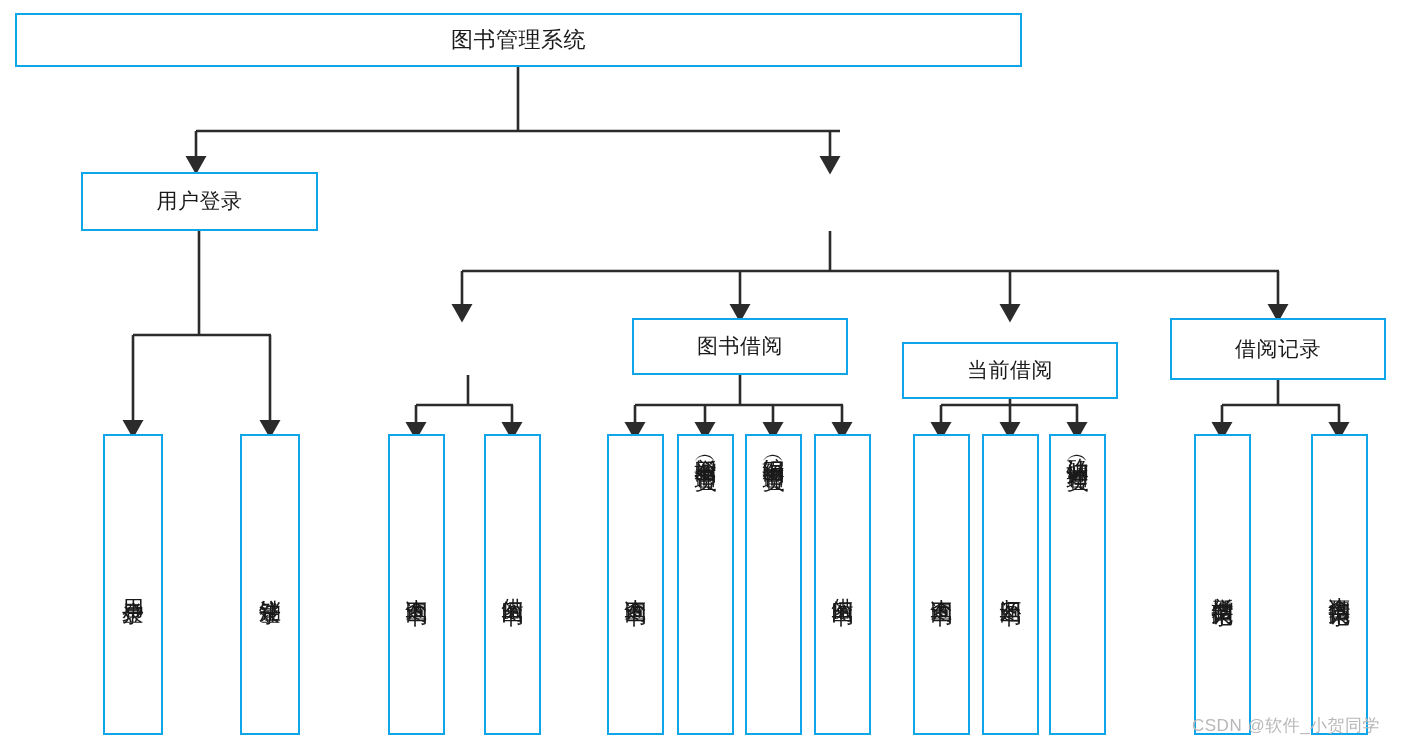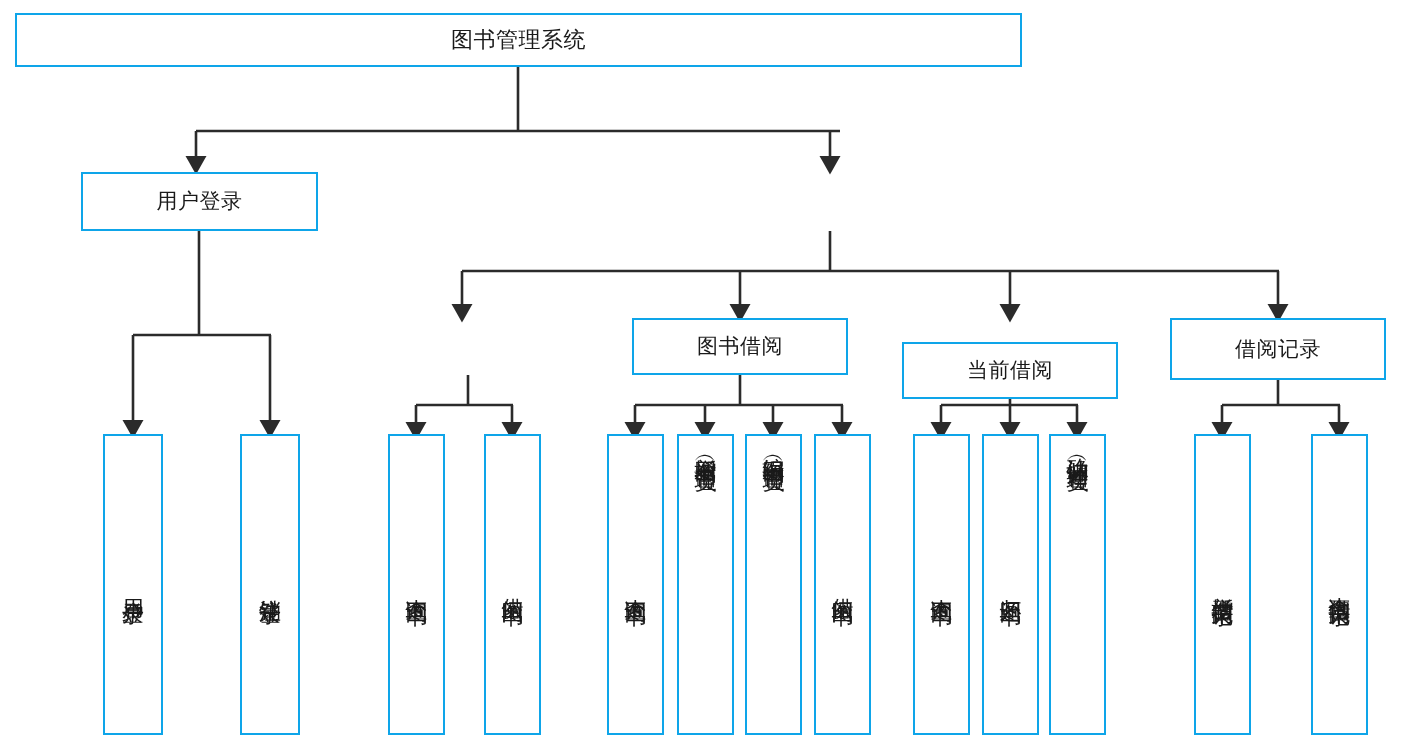--- a/index.html
+++ b/index.html
@@ -180,14 +180,15 @@
     <span class="node-label">确认归还（管理员）</span>
   </div>
 
   <div class="node vertical centered" style="left:1194px; top:434px; width:57px; height:301px;">
     <span class="node-label">新增借阅记录</span>
   </div>
   <div class="node vertical centered" style="left:1311px; top:434px; width:57px; height:301px;">
     <span class="node-label">查询借阅记录</span>
   </div>
 
+  <div class="watermark" style="left:1192px; top:714px;">CSDN @软件_小贺同学</div>
 
 </div>
 
 </body></html>

